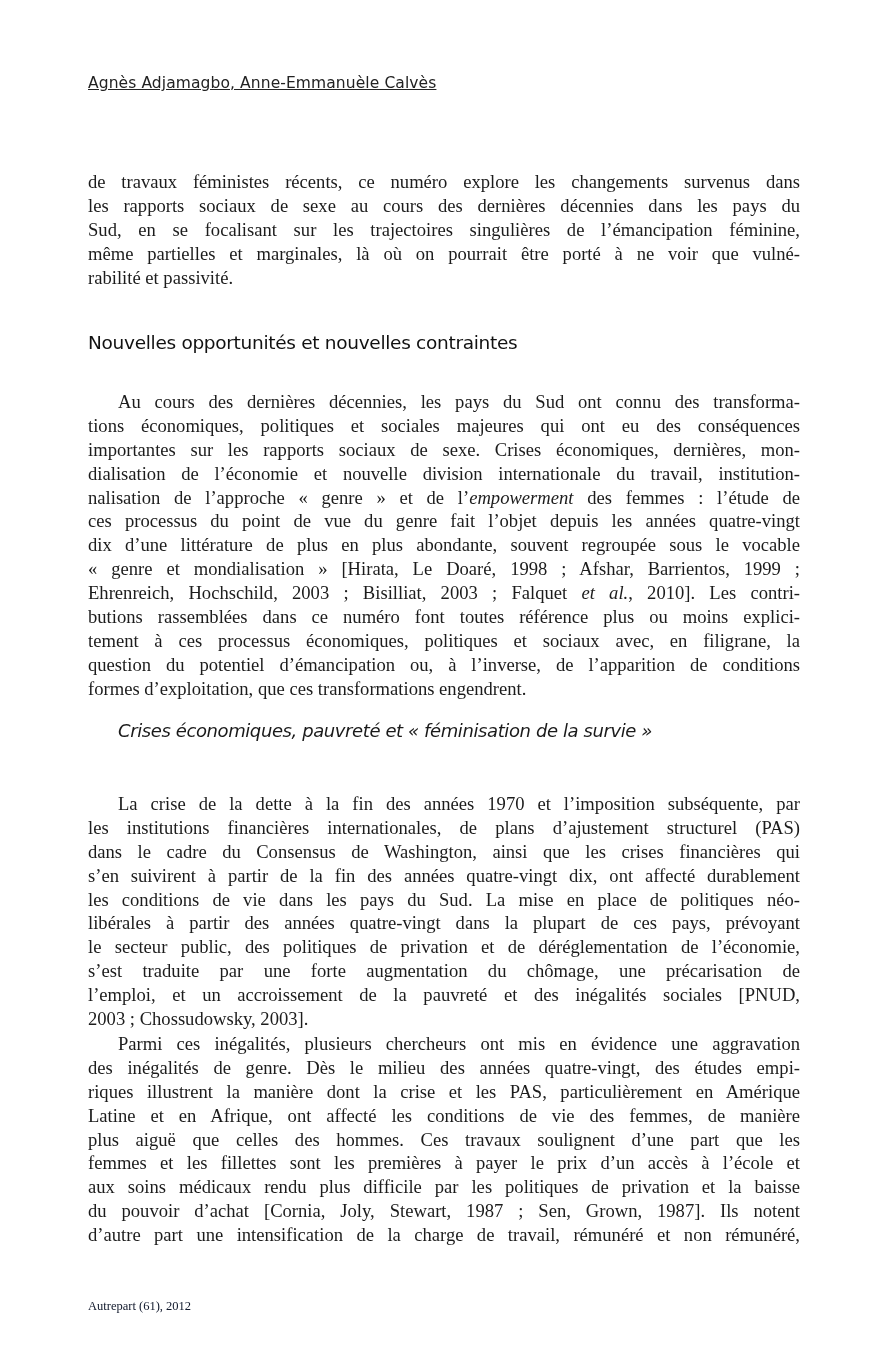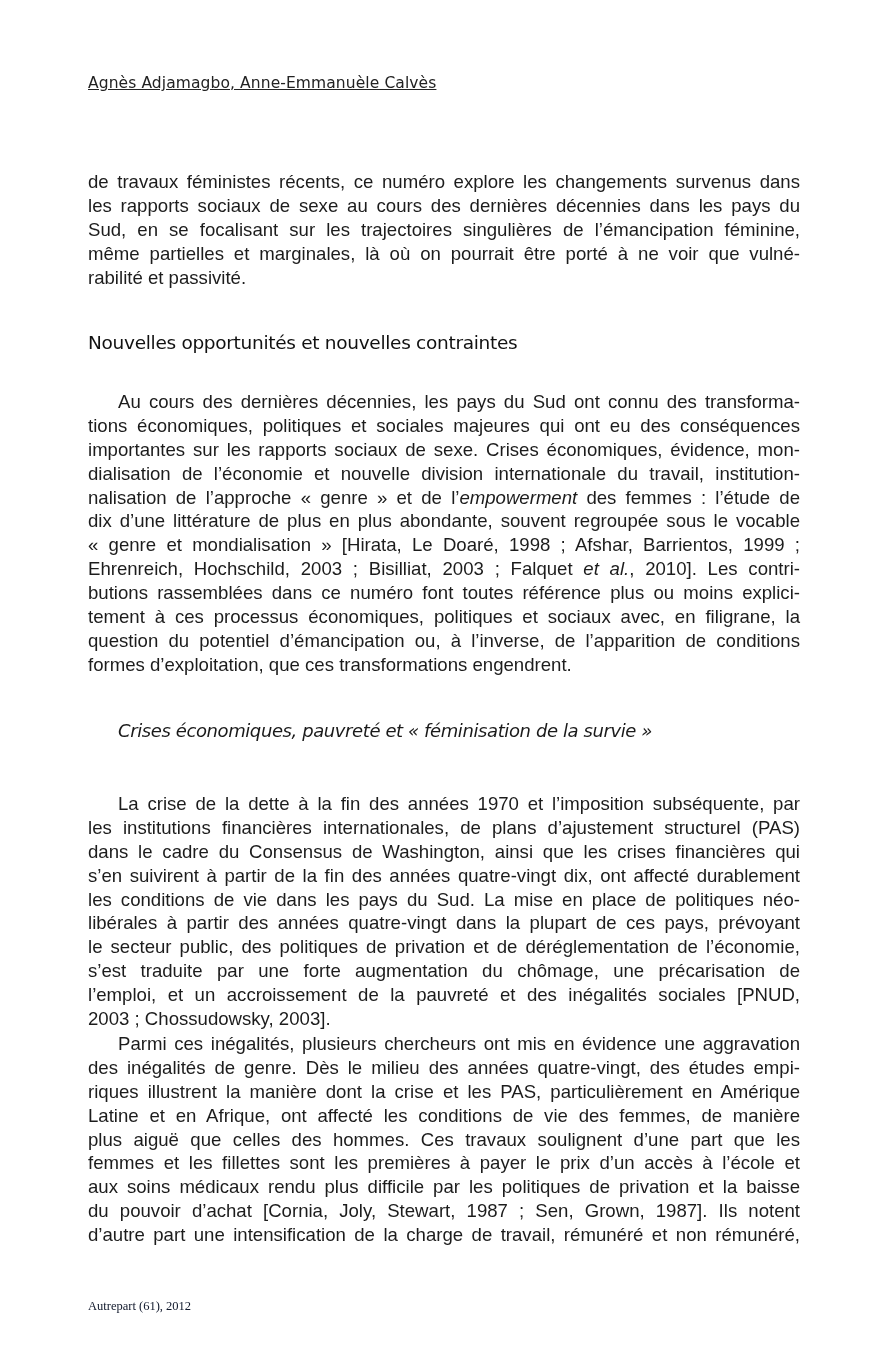--- a/index.html
+++ b/index.html
@@ -1,19 +1,19 @@
 <!DOCTYPE html>
 <html><head>
 <meta charset="utf-8">
 <style>
   html, body { margin: 0; padding: 0; background: #ffffff; }
   body { width: 888px; height: 1360px; position: relative; overflow: hidden; color: #1a1a1a; }
   .page { position: absolute; left: 88px; top: 0; width: 712px; }
   .running-head { position: absolute; top: 74px; left: 0; font-family: "DejaVu Sans", sans-serif; font-size: 15.5px; letter-spacing: 0.1px; color: #222; text-decoration: underline; }
-  .para { position: absolute; left: 0; width: 712px; font-family: Liberation Sans, sans-serif; font-size: 18.6px; line-height: 23.9px; text-align: justify; color: #1c1c1c; }
+  .para { position: absolute; left: 0; width: 712px; font-family: Liberation Serif, serif; font-size: 18.6px; line-height: 23.9px; text-align: justify; color: #1c1c1c; }
   .para .indent { display: inline-block; width: 30px; }
   .line { display: block; text-align: justify; text-align-last: justify; white-space: nowrap; height: 23.9px; }
   .line.last { text-align-last: left; }
   .h2 { position: absolute; left: 0; top: 332px; font-family: "DejaVu Sans", sans-serif; font-weight: normal; font-size: 18.5px; letter-spacing: -0.3px; color: #111; }
   .h3 { position: absolute; left: 30px; top: 720px; font-family: "DejaVu Sans", sans-serif; font-style: italic; font-size: 18px; letter-spacing: -0.4px; color: #1a1a1a; }
   .footer { position: absolute; left: 0; top: 1299px; font-family: "Liberation Serif", serif; font-size: 12.5px; color: #0f172a; }
   i { font-style: italic; }
 </style>
 </head>
 <body>
@@ -27,23 +27,24 @@
       <span class="line">Sud, en se focalisant sur les trajectoires singulières de l’émancipation féminine,</span>
       <span class="line">même partielles et marginales, là où on pourrait être porté à ne voir que vulné-</span>
       <span class="line last">rabilité et passivité.</span>
     </div>
 
   <div class="h2">Nouvelles opportunités et nouvelles contraintes</div>
 
   <div class="para" style="top:390px">
       <span class="line"><span class="indent"></span>Au cours des dernières décennies, les pays du Sud ont connu des transforma-</span>
       <span class="line">tions économiques, politiques et sociales majeures qui ont eu des conséquences</span>
-      <span class="line">importantes sur les rapports sociaux de sexe. Crises économiques, évidence, mon-</span>
+      <span class="line">importantes sur les rapports sociaux de sexe. Crises économiques, dernières, mon-</span>
       <span class="line">dialisation de l’économie et nouvelle division internationale du travail, institution-</span>
       <span class="line">nalisation de l’approche « genre » et de l’<i>empowerment</i> des femmes : l’étude de</span>
+      <span class="line">ces processus du point de vue du genre fait l’objet depuis les années quatre-vingt</span>
       <span class="line">dix d’une littérature de plus en plus abondante, souvent regroupée sous le vocable</span>
       <span class="line">« genre et mondialisation » [Hirata, Le Doaré, 1998 ; Afshar, Barrientos, 1999 ;</span>
       <span class="line">Ehrenreich, Hochschild, 2003 ; Bisilliat, 2003 ; Falquet <i>et al.</i>, 2010]. Les contri-</span>
       <span class="line">butions rassemblées dans ce numéro font toutes référence plus ou moins explici-</span>
       <span class="line">tement à ces processus économiques, politiques et sociaux avec, en filigrane, la</span>
       <span class="line">question du potentiel d’émancipation ou, à l’inverse, de l’apparition de conditions</span>
       <span class="line last">formes d’exploitation, que ces transformations engendrent.</span>
     </div>
 
   <div class="h3">Crises économiques, pauvreté et « féminisation de la survie »</div>

